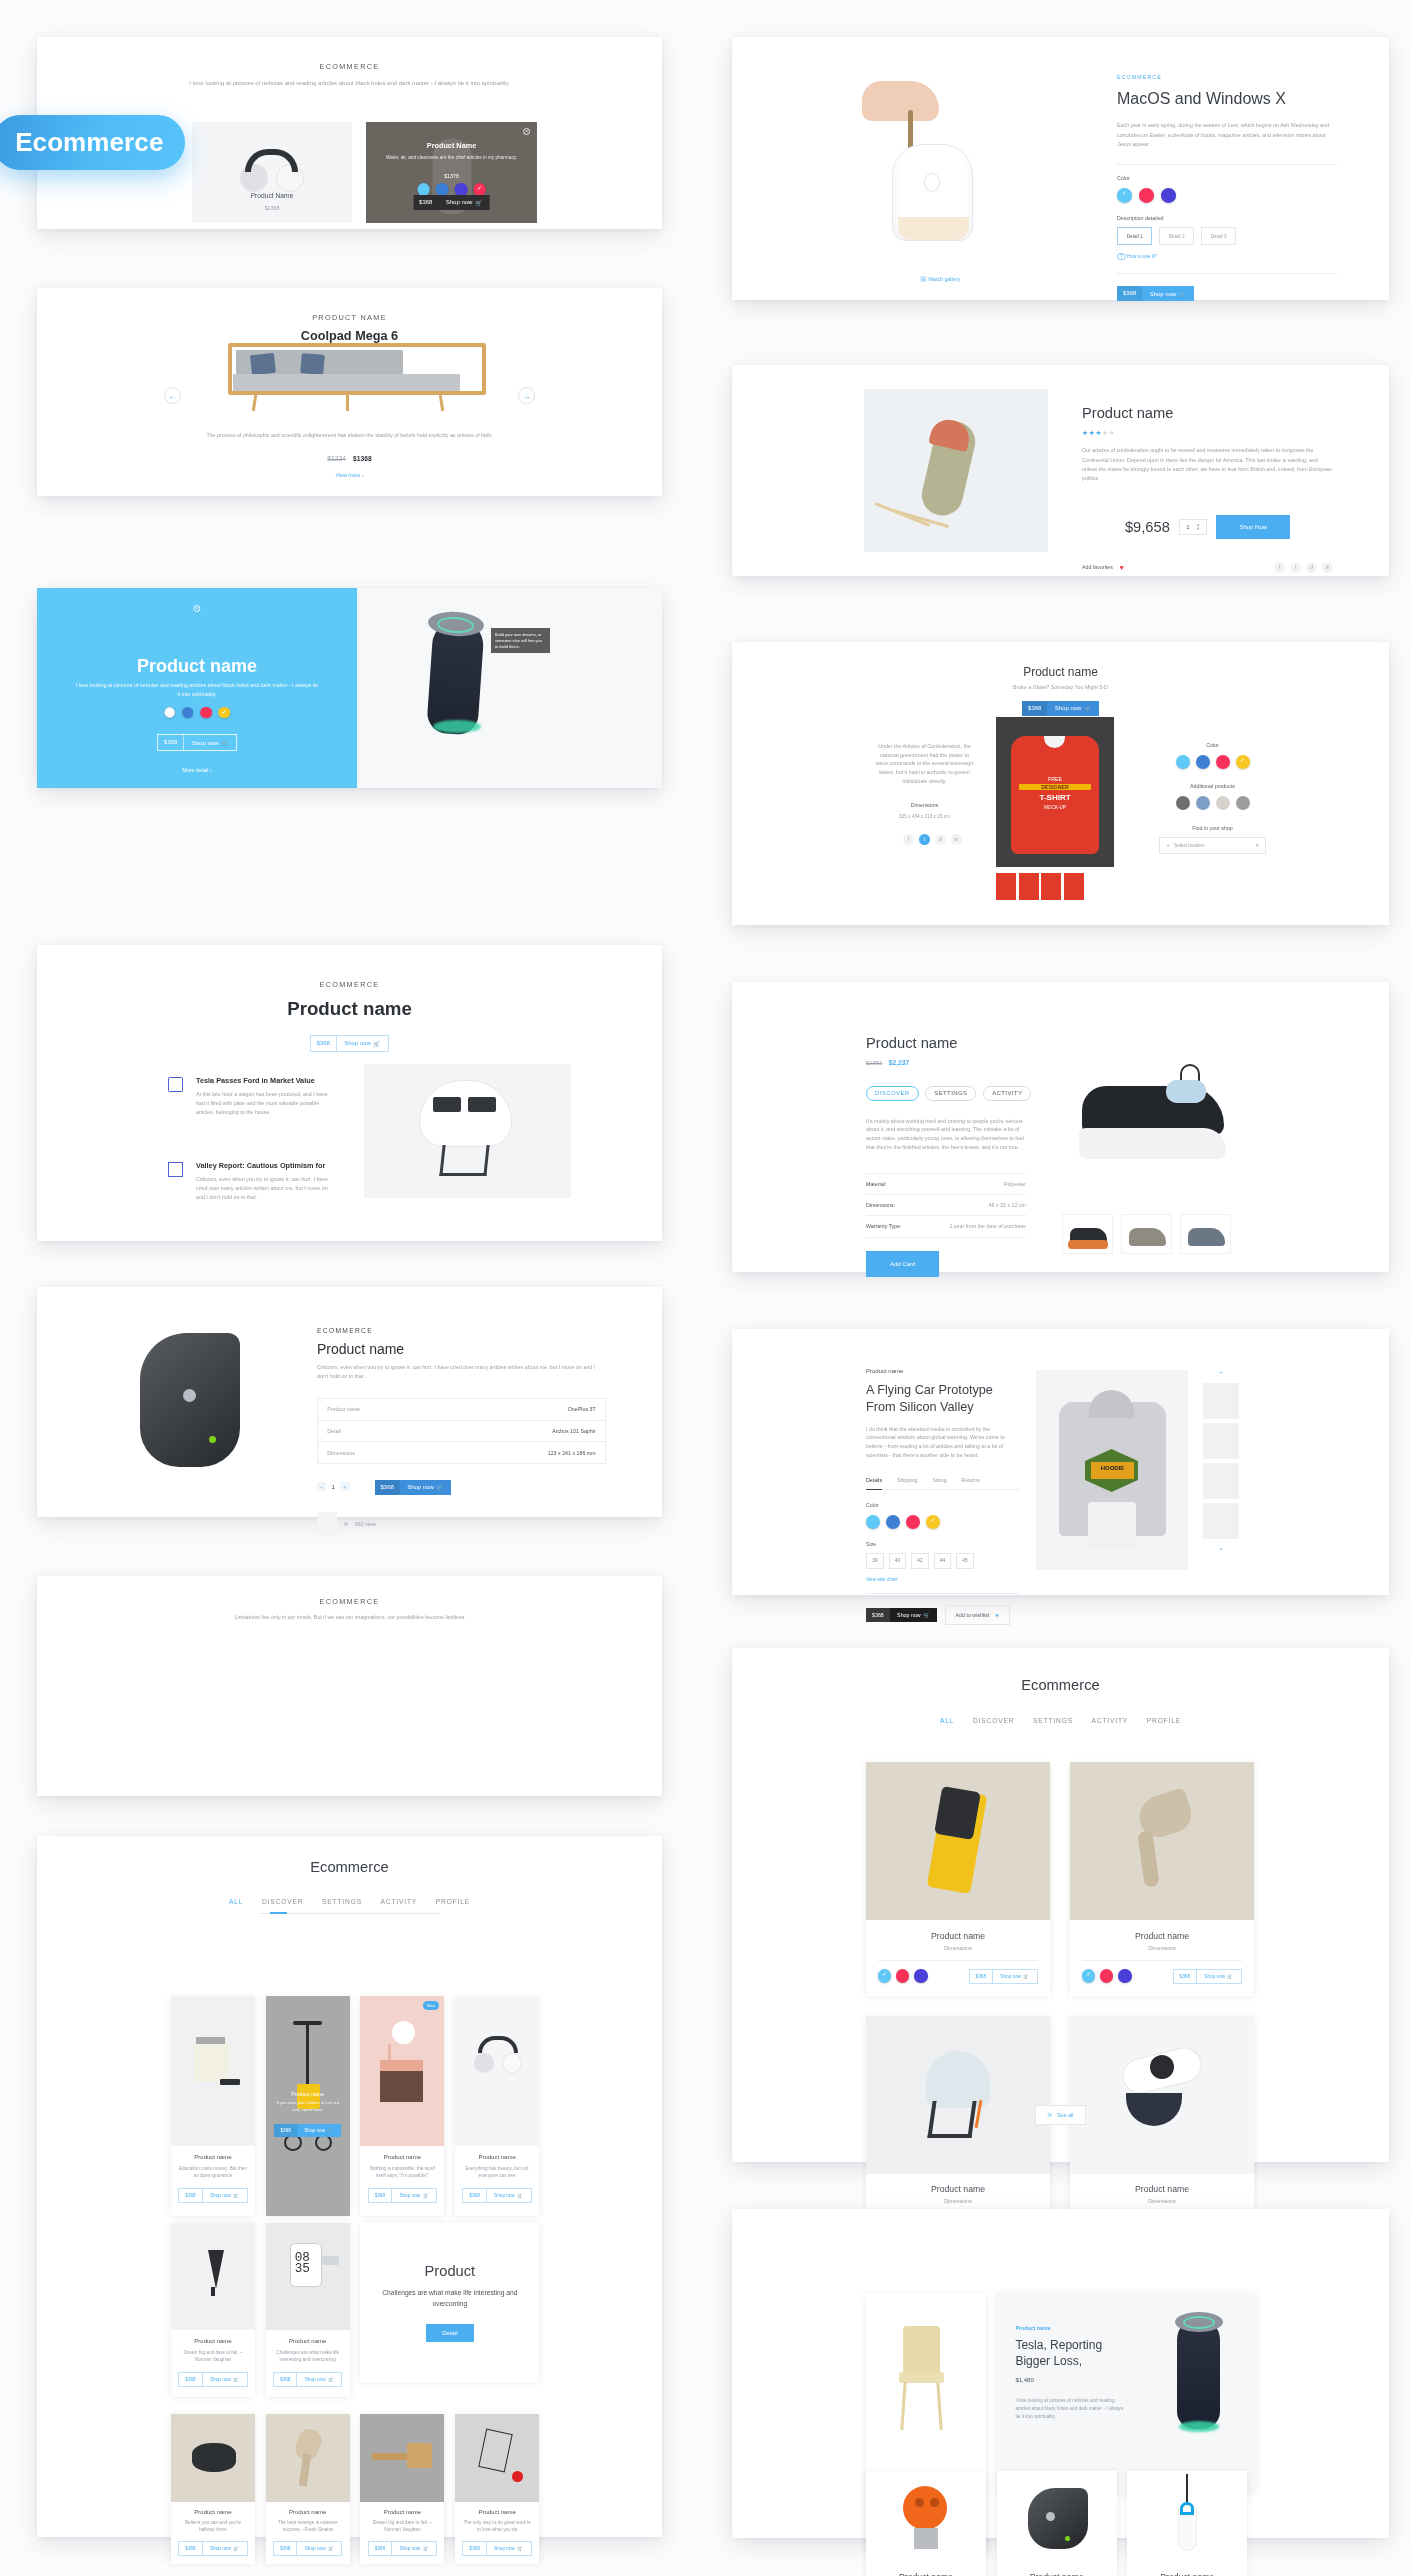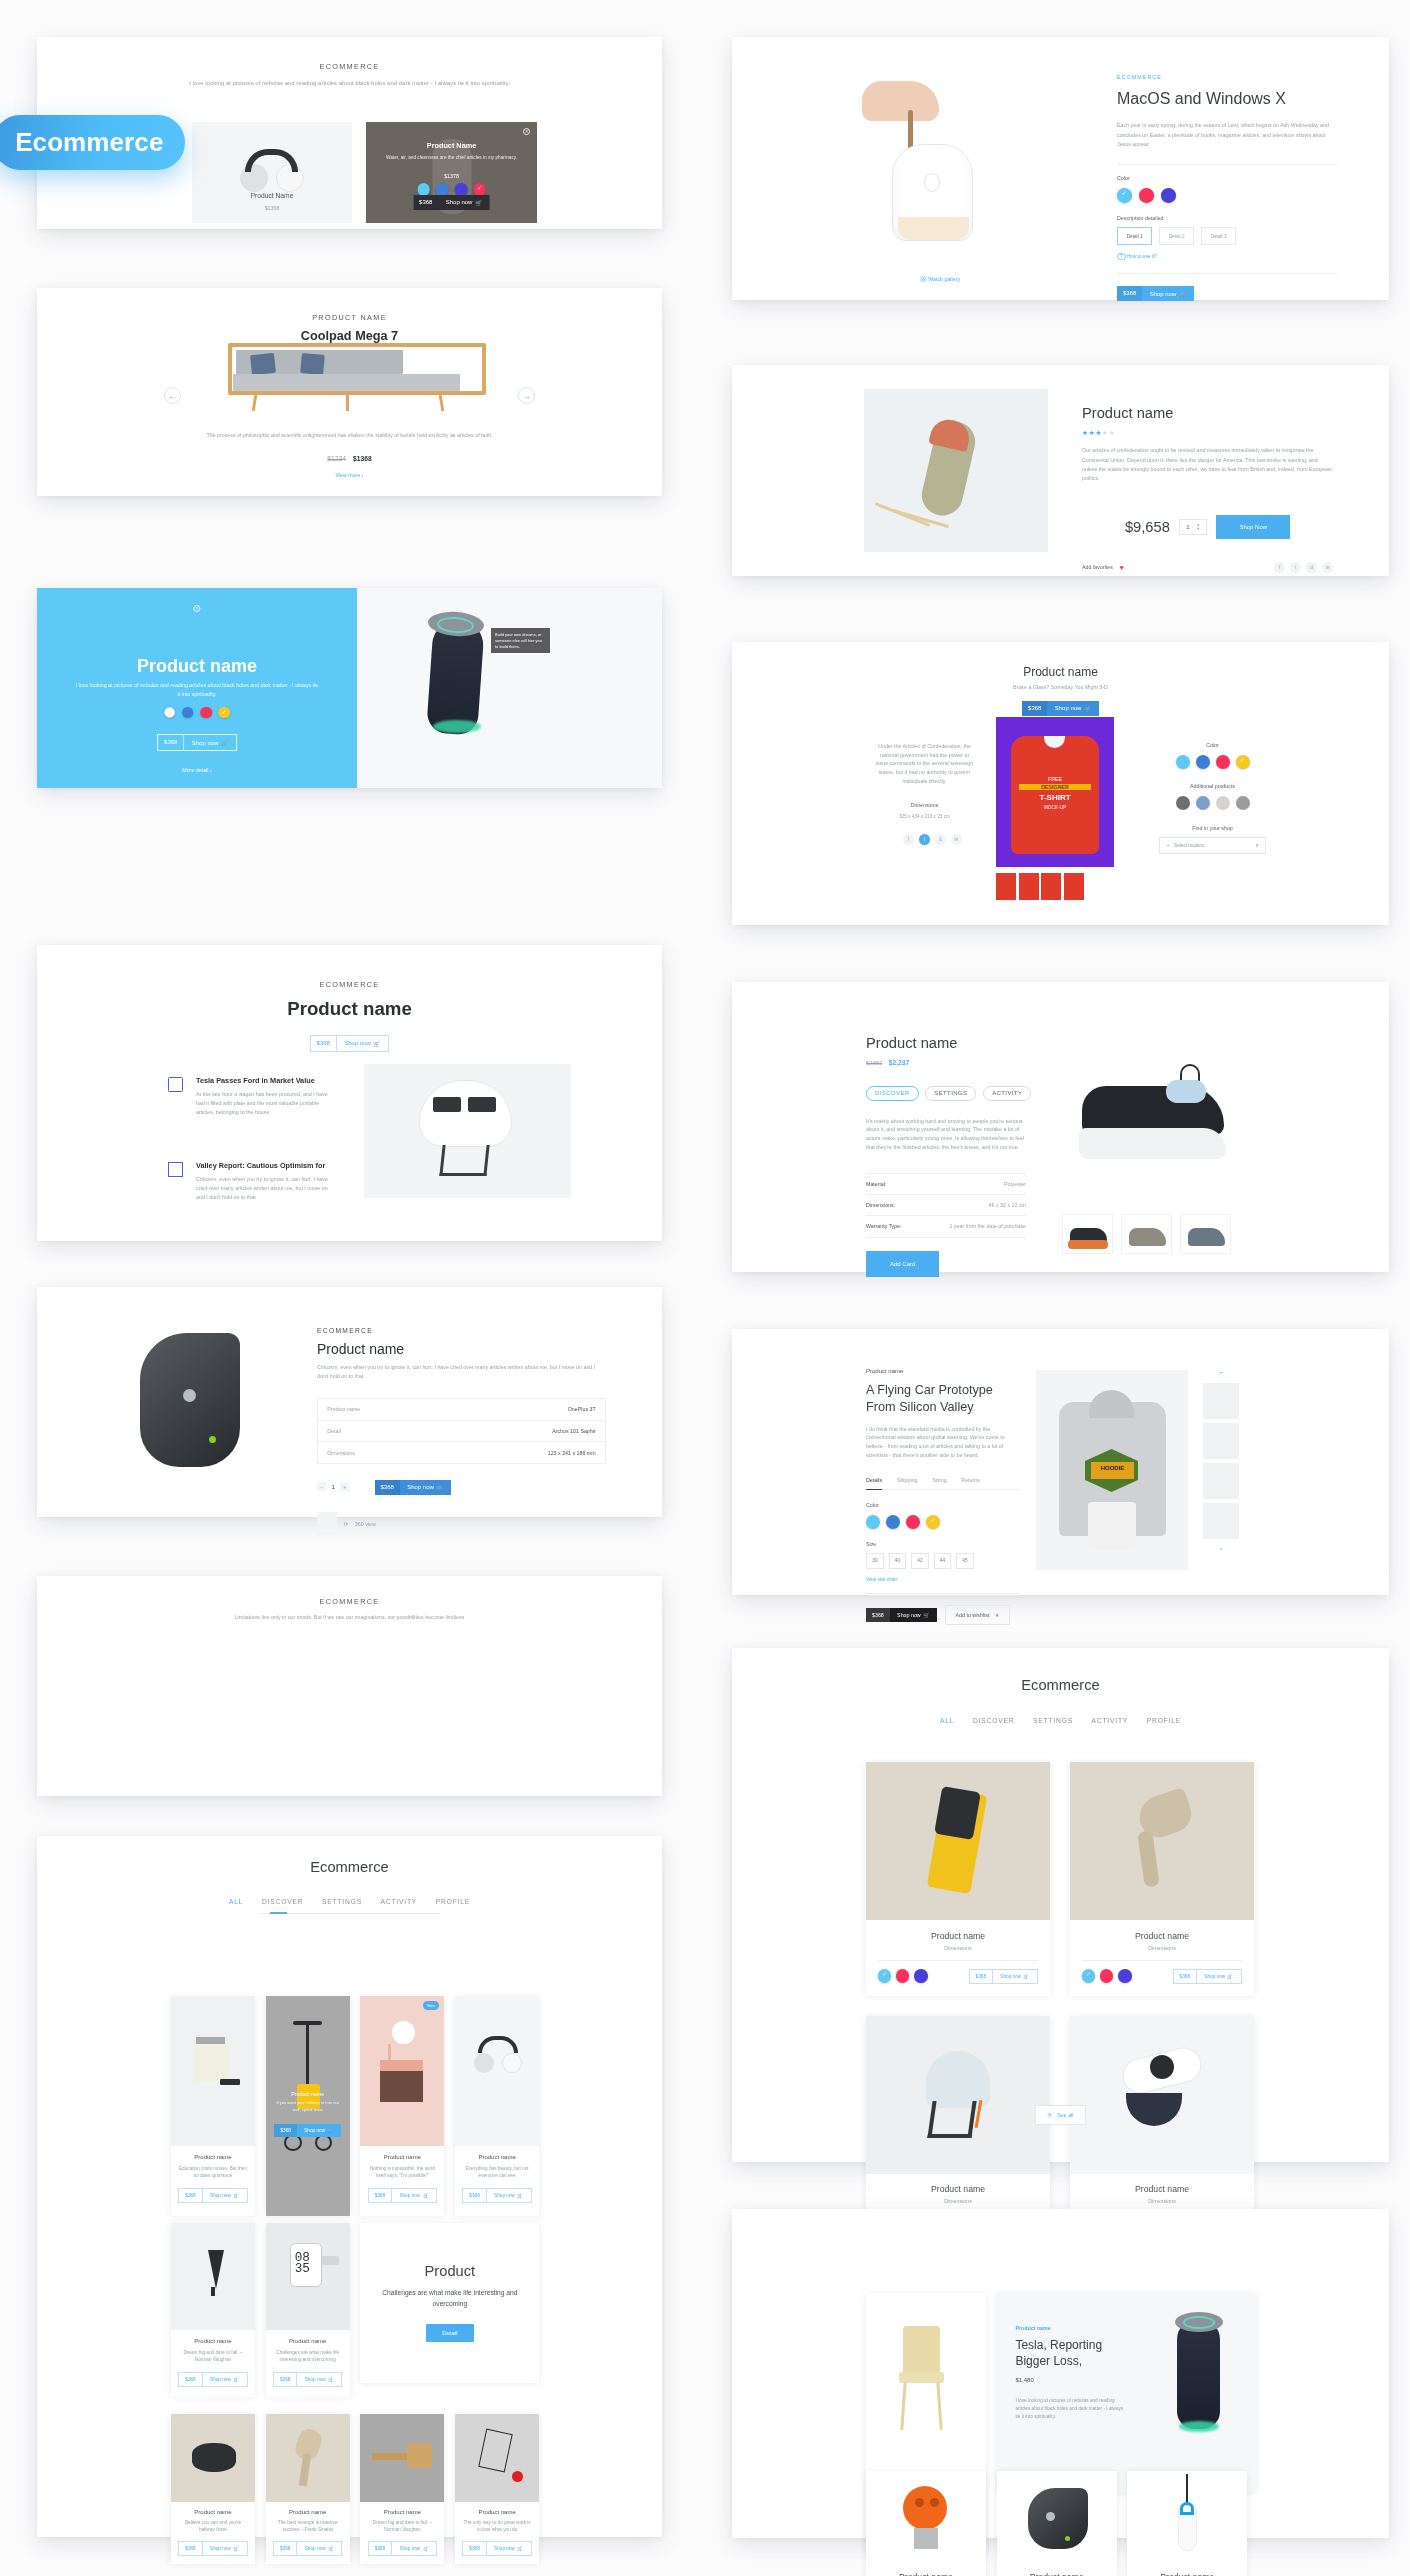--- a/index.html
+++ b/index.html
@@ -129,21 +129,21 @@
               <em style="font-style:normal">Shop now</em>
               <i style="font-style:normal">🛒</i>
             </span>
           </span>
       </div>
     </div>
   </div>
 
   <div class="card" style="left:37px;top:288px;width:625px;height:208px;">
     <div class="eyebrow" style="margin-top:25px;">PRODUCT NAME</div>
-    <div class="center" style="font-size:12.7px;font-weight:bold;margin-top:6.7px;color:#2c3138;">Coolpad Mega 7</div>
+    <div class="center" style="font-size:12.7px;font-weight:bold;margin-top:6.7px;color:#2c3138;">Coolpad Mega 6</div>
 
     <div class="arrow-circ" style="position:absolute;left:127px;top:99px;">
         <span>←</span>
       </div>
     <div class="arrow-circ" style="position:absolute;right:127px;top:99px;">
         <span>→</span>
       </div>
 
     <div style="position:absolute;left:191px;top:55px;width:258px;height:69px;">
       <div style="position:absolute;left:0;top:0;width:258px;height:52px;border:4.7px solid #d8a862;border-radius:2px;background:#fff;"></div>
@@ -579,21 +579,21 @@
     <div class="muted center" style="position:absolute;left:142px;top:100px;width:101px;font-size:5.3px;line-height:8.7px;">Under the Articles of Confederation, the national government had the power to issue commands to the several sovereign states, but it had no authority to govern individuals directly.</div>
     <div class="center" style="position:absolute;left:142px;top:160px;width:101px;font-size:5.3px;color:#5b626b;">Dimensions</div>
     <div class="center muted" style="position:absolute;left:142px;top:172px;width:101px;font-size:4.7px;">325 x 434 x 213 x 23 cm</div>
     <div style="position:absolute;left:171px;top:192px;display:flex;gap:5.3px;">
       <span class="soc">f</span>
       <span class="soc" style="background:#4aaef0;color:#fff;">t</span>
       <span class="soc">d</span>
       <span class="soc">in</span>
     </div>
 
-    <div class="img-ph" style="position:absolute;left:264px;top:75px;width:118px;height:150px;background:#6d28d9;">
+    <div class="img-ph" style="position:absolute;left:264px;top:75px;width:118px;height:150px;background:#404040;">
       <div style="position:absolute;left:14.7px;top:18.7px;width:88px;height:118px;background:#e03b2a;border-radius:14.7px 14.7px 6.7px 6.7px;"></div>
       <div style="position:absolute;left:48px;top:18.7px;width:21.4px;height:12px;background:#f3f5f7;border-radius:0 0 10.7px 10.7px;"></div>
       <div class="center" style="position:absolute;left:20px;right:20px;top:59px;color:#fff;font-size:5.3px;">FREE</div>
       <div class="center" style="position:absolute;left:23px;right:23px;top:67px;background:#f2b705;color:#7c2a18;font-size:5.3px;font-weight:bold;">DESIGNER</div>
       <div class="center" style="position:absolute;left:20px;right:20px;top:76px;color:#fff;font-size:8px;font-weight:bold;">T-SHIRT</div>
       <div class="center" style="position:absolute;left:20px;right:20px;top:88px;color:#fff;font-size:4.7px;">MOCK-UP</div>
     </div>
 
     <div style="position:absolute;left:264px;top:231px;display:flex;gap:2.7px;">
       <div class="img-ph" style="width:20px;height:27px;background:#e03b2a;"></div>

